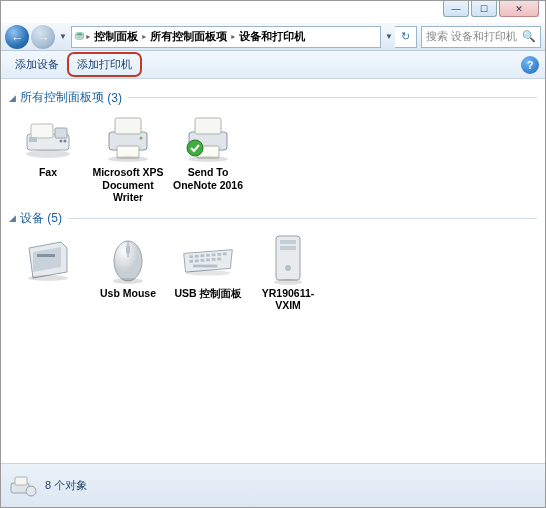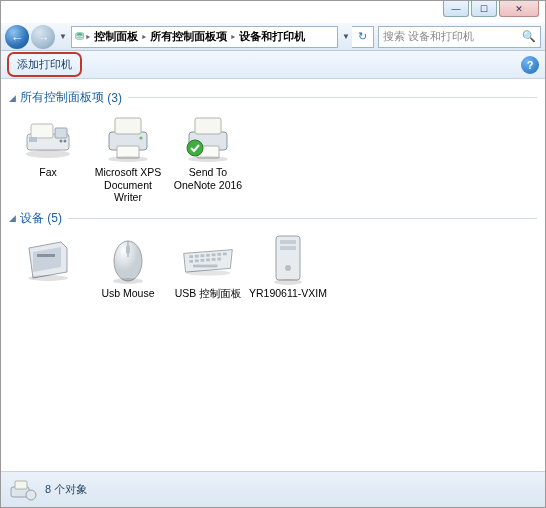--- a/index.html
+++ b/index.html
@@ -12,39 +12,39 @@
   
   
   .addr { position:absolute; top:22px; left:0; right:0; height:28px; background:linear-gradient(#f5f9fd,#dde9f5); border-bottom:1px solid #b8c8d8; display:flex; align-items:center; padding:0 4px;}
   .navbtn { width:24px; height:24px; border-radius:50%; background:radial-gradient(circle at 35% 30%, #8fc4f0, #2c72b8 60%, #1a4f87); display:flex; align-items:center; justify-content:center; color:#fff; font-size:13px; margin-right:2px;}
   .navbtn.fwd{ background:radial-gradient(circle at 35% 30%,#d8e4ee,#a7bfd3 60%,#7a98b2); color:#e8eef4;}
   .dropdown-small{ width:12px; color:#456; font-size:8px; text-align:center;}
   .path { flex:1; height:22px; background:#fff; border:1px solid #9eb4c8; display:flex; align-items:center; padding:0 3px; gap:2px; margin:0 2px;}
   .path .seg{ padding:0 2px;font-weight:bold;}
   .path .arr{ color:#666; font-size:8px;}
   .refresh{ width:22px; height:22px; border:1px solid #9eb4c8; border-left:none; background:#fff; display:flex; align-items:center; justify-content:center; color:#2c72b8;}
-  .search{ width:163px; height:22px; border:1px solid #9eb4c8; background:#fff; margin-left:4px; display:flex; align-items:center; padding:0 4px; color:#888; gap:4px;}
+  .search{ width:120px; height:22px; border:1px solid #9eb4c8; background:#fff; margin-left:4px; display:flex; align-items:center; padding:0 4px; color:#888; gap:4px;}
   
   
   .toolbar{ position:absolute; top:50px; left:0; right:0; height:28px; background:linear-gradient(#f3f8fe,#e2edf8); border-bottom:1px solid #c5d3e2; display:flex; align-items:center; padding:0 6px;}
   .tbtn{ padding:3px 8px; color:#1a3e6e;}
   .tbtn.boxed{ border:2px solid #c0392b; border-radius:7px;}
   .helpbtn{ margin-left:auto; width:18px; height:18px; border-radius:50%; background:radial-gradient(circle at 35% 30%,#6fb6f5,#1e6ab5); color:#fff; display:flex; align-items:center; justify-content:center; font-size:11px; font-weight:bold;}
   
   
   .content{ position:absolute; top:78px; left:0; right:0; bottom:34px; overflow:auto; padding:4px 8px;}
   .grouphdr{ display:flex; align-items:center; color:#1a5fa0; font-size:12px; margin:6px 0 4px;}
   .grouphdr .tri{ font-size:9px; margin-right:4px; color:#5a7da0;}
   .grouphdr .line{ flex:1; height:1px; background:#d0dce8; margin-left:6px;}
   .grid{ display:flex; flex-wrap:wrap; gap:6px 2px;}
-  .item{ width:78px; display:flex; flex-direction:column; align-items:center; text-align:center; font-size:10.5px; line-height:1.2;}
+  .item{ width:78px; display:flex; flex-direction:column; align-items:center; text-align:center; font-size:10.5px; line-height:1.2;font-weight:bold;}
   .iconbox{ width:56px; height:56px; display:flex; align-items:center; justify-content:center; position:relative;}
   
   
-  .status{ position:absolute; bottom:0; left:0; right:0; height:36px; background:linear-gradient(#eaf1f9,#dce7f2); border-top:1px solid #c5d3e2; display:flex; align-items:center; padding:0 8px; gap:8px; color:#2a4a6a;}
+  .status{ position:absolute; bottom:0; left:0; right:0; height:44px; background:linear-gradient(#eaf1f9,#dce7f2); border-top:1px solid #c5d3e2; display:flex; align-items:center; padding:0 8px; gap:8px; color:#2a4a6a;}
   .status .sicon{ width:28px; height:26px;}
   
   svg{ display:block;}
 </style>
 </head>
 <body>
 
 <div class="capbar">
   <div class="capbtn">—</div>
   <div class="capbtn">☐</div>
@@ -66,20 +66,21 @@
   </div>
   <div class="dropdown-small">▼</div>
   <div class="refresh">↻</div>
   <div class="search">
     <span>搜索 设备和打印机</span>
     <span style="margin-left:auto;color:#5a8ac0;">🔍</span>
   </div>
 </div>
 
 <div class="toolbar">
+  <div class="tbtn">添加设备</div>
   <div class="tbtn boxed">添加打印机</div>
   <div class="helpbtn">?</div>
 </div>
 
 <div class="content">
 
   <div class="grouphdr">
     <span class="tri">◢</span>
     <span>所有控制面板项</span>&nbsp;
     <span>(3)</span>

